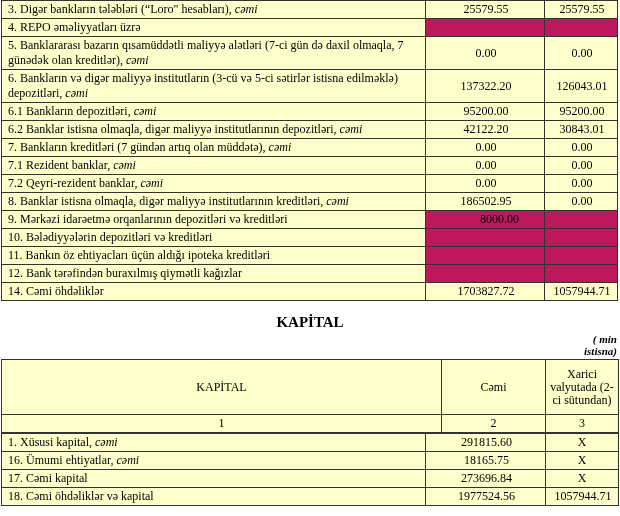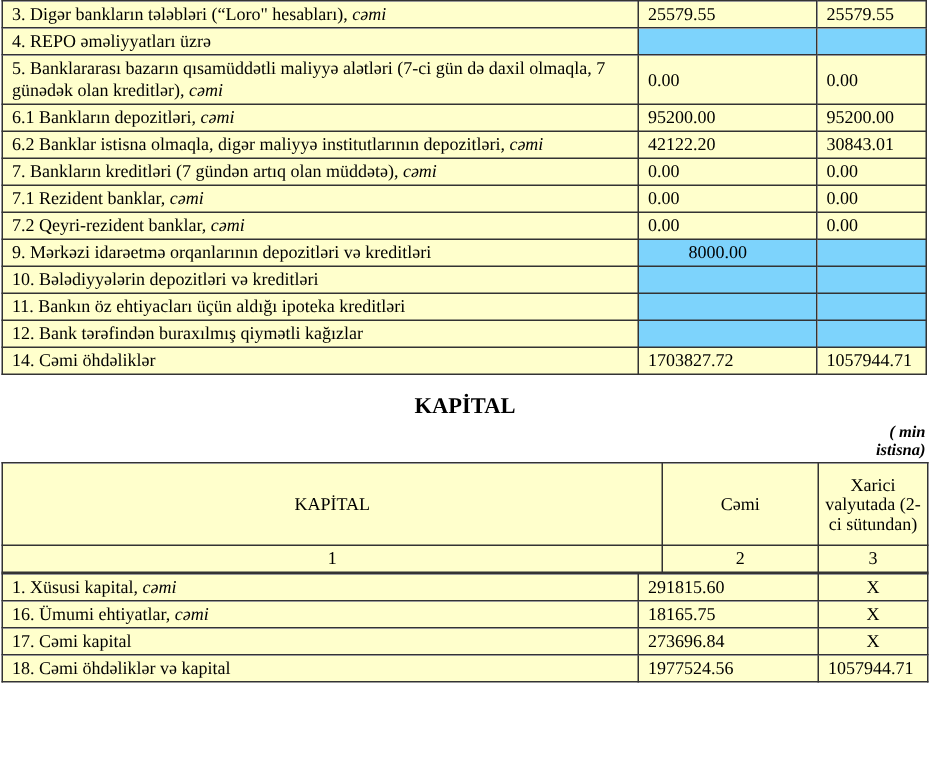--- a/index.html
+++ b/index.html
@@ -22,22 +22,22 @@
   td {
     border: 1px solid #333333;
     background: #ffffcc;
     font-size: 12px;
     line-height: 15px;
     padding: 1px 5px 1px 6px;
     vertical-align: middle;
     overflow: hidden;
   }
   tr.r { height: 17px; }
-  td.val { text-align: left; padding-right: 4px; }
-  td.white { background: #7dd3fc; padding-left: 33px; }
+  td.val { text-align: center; padding-right: 4px; }
+  td.white { background: #be185d; padding-left: 33px; }
   td.ctr { text-align: center; padding-left: 2px; padding-right: 2px; }
   .bold { font-weight: normal; }
   i { font-style: italic; }
 
   
   .t1 col.c1 { width: 424px; }
   .t1 col.c2 { width: 119px; }
   .t1 col.c3 { width: 73px; }
 
   .cap-title {
@@ -88,20 +88,25 @@
     <tr class="r">
       <td class="lbl"><span>4. REPO əməliyyatları  üzrə</span><i></i></td>
       <td class="val white"></td>
       <td class="val white"></td>
     </tr>
     <tr>
       <td class="lbl"><span>5. Banklararası bazarın qısamüddətli maliyyə alətləri (7-ci gün də daxil olmaqla, 7 günədək olan kreditlər), </span><i>cəmi</i></td>
       <td class="val">0.00</td>
       <td class="val">0.00</td>
     </tr>
+    <tr>
+      <td class="lbl"><span>6. Bankların və digər maliyyə institutların (3-cü və 5-ci sətirlər istisna edilməklə) depozitləri, </span><i>cəmi</i></td>
+      <td class="val">137322.20</td>
+      <td class="val">126043.01</td>
+    </tr>
     <tr class="r">
       <td class="lbl"><span>6.1  Bankların depozitləri, </span><i>cəmi</i></td>
       <td class="val">95200.00</td>
       <td class="val">95200.00</td>
     </tr>
     <tr class="r">
       <td class="lbl"><span>6.2 Banklar istisna olmaqla, digər maliyyə institutlarının depozitləri, </span><i>cəmi</i></td>
       <td class="val">42122.20</td>
       <td class="val">30843.01</td>
     </tr>
@@ -111,20 +116,25 @@
       <td class="val">0.00</td>
     </tr>
     <tr class="r">
       <td class="lbl"><span>7.1 Rezident banklar, </span><i>cəmi</i></td>
       <td class="val">0.00</td>
       <td class="val">0.00</td>
     </tr>
     <tr class="r">
       <td class="lbl"><span>7.2 Qeyri-rezident banklar, </span><i>cəmi</i></td>
       <td class="val">0.00</td>
+      <td class="val">0.00</td>
+    </tr>
+    <tr class="r">
+      <td class="lbl"><span>8. Banklar istisna olmaqla, digər maliyyə institutlarının kreditləri, </span><i>cəmi</i></td>
+      <td class="val">186502.95</td>
       <td class="val">0.00</td>
     </tr>
     <tr class="r">
       <td class="lbl"><span>9. Mərkəzi idarəetmə orqanlarının depozitləri və kreditləri</span><i></i></td>
       <td class="val white">8000.00</td>
       <td class="val white"></td>
     </tr>
     <tr class="r">
       <td class="lbl"><span>10. Bələdiyyələrin depozitləri və kreditləri</span><i></i></td>
       <td class="val white"></td>

